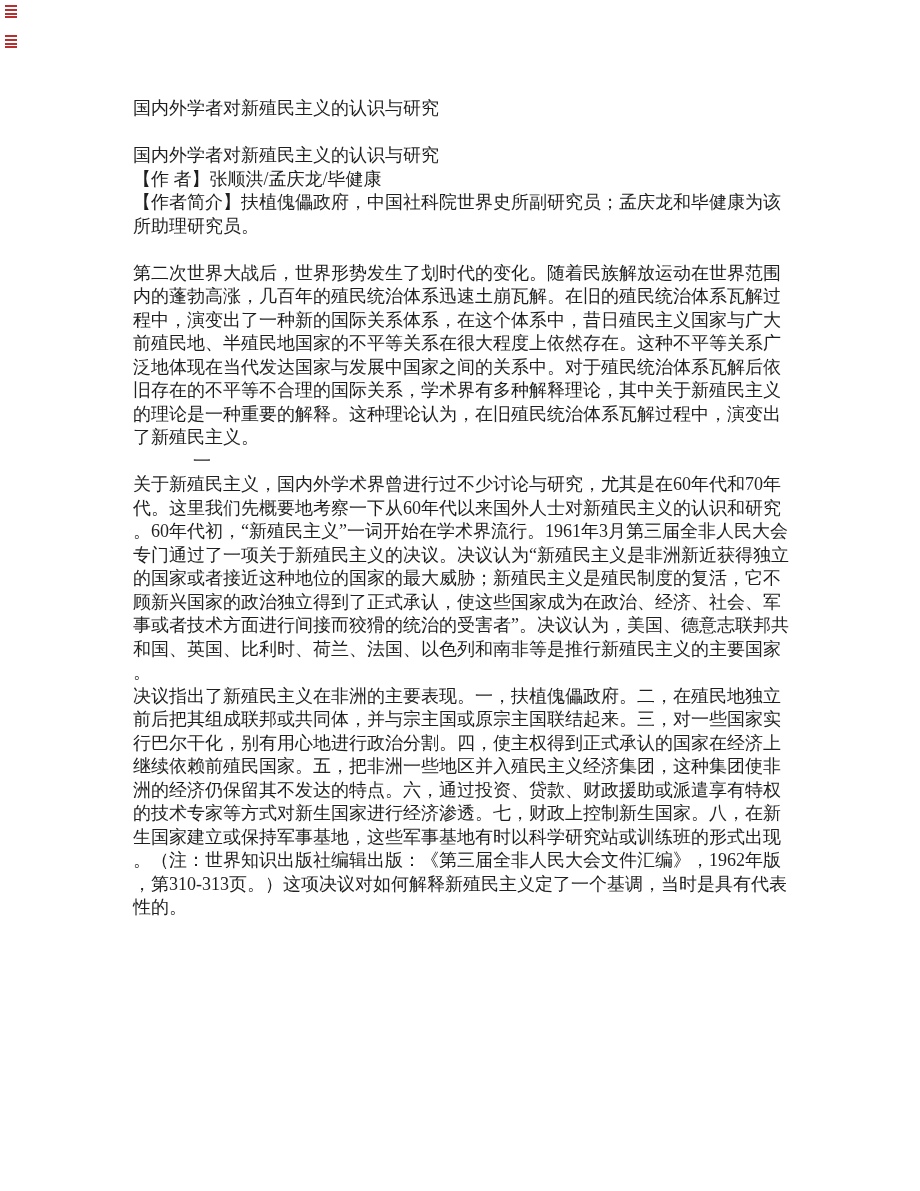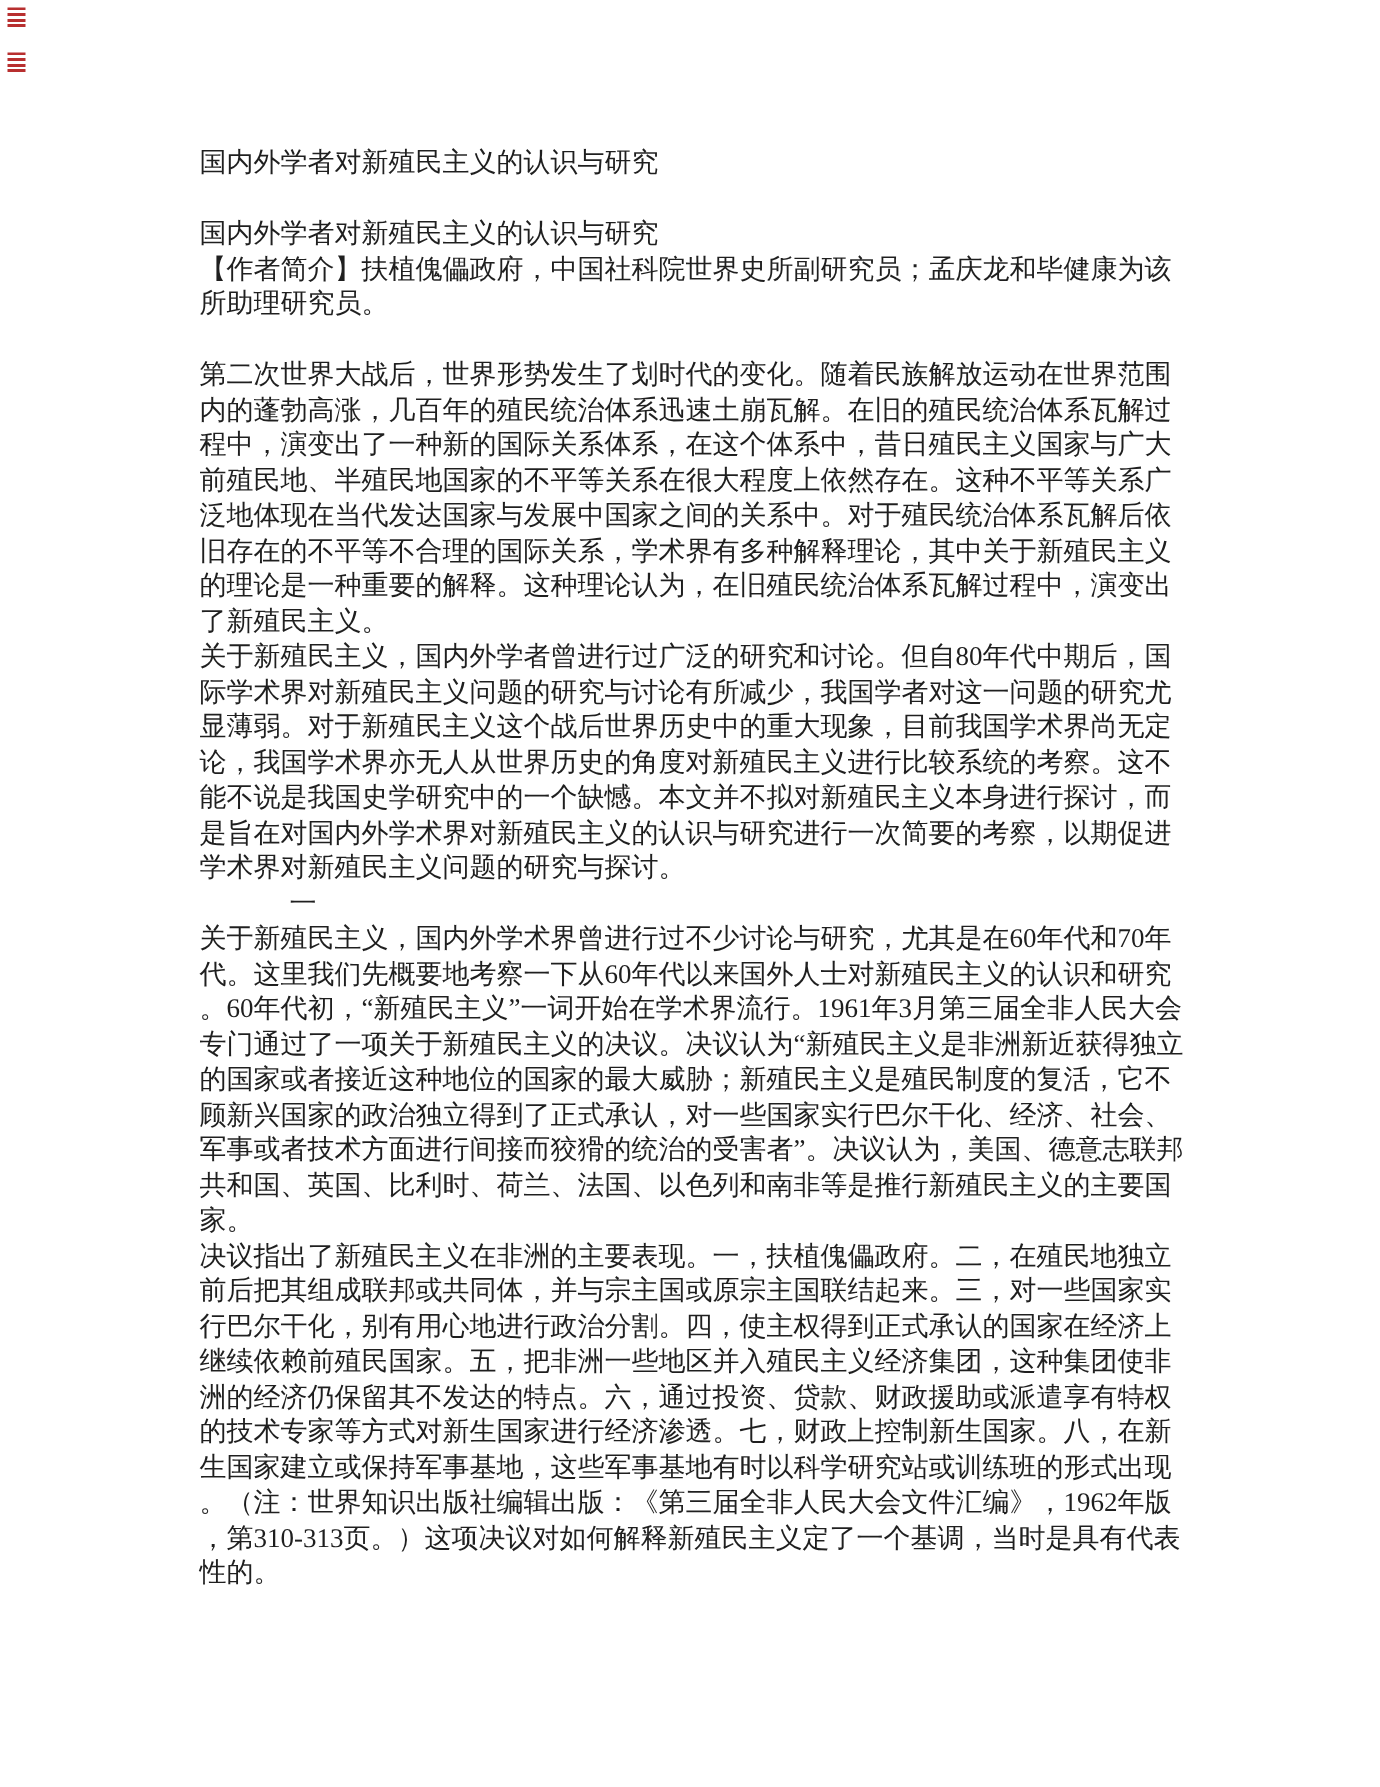--- a/index.html
+++ b/index.html
@@ -59,22 +59,22 @@
 
 <div class="page">
 
   <div class="red-mark mark1"></div>
   <div class="red-mark mark2"></div>
 
   <div class="doc">
     <p class="line">国内外学者对新殖民主义的认识与研究</p>
     <p class="line blank"></p>
     <p class="line">国内外学者对新殖民主义的认识与研究</p>
+    <p class="line">【作 者】张顺洪/孟庆龙/毕健康</p>
     <p class="line">【作者简介】扶植傀儡政府，中国社科院世界史所副研究员；孟庆龙和毕健康为该所助理研究员。</p>
     <p class="line blank"></p>
     <p class="line">第二次世界大战后，世界形势发生了划时代的变化。随着民族解放运动在世界范围内的蓬勃高涨，几百年的殖民统治体系迅速土崩瓦解。在旧的殖民统治体系瓦解过程中，演变出了一种新的国际关系体系，在这个体系中，昔日殖民主义国家与广大前殖民地、半殖民地国家的不平等关系在很大程度上依然存在。这种不平等关系广泛地体现在当代发达国家与发展中国家之间的关系中。对于殖民统治体系瓦解后依旧存在的不平等不合理的国际关系，学术界有多种解释理论，其中关于新殖民主义的理论是一种重要的解释。这种理论认为，在旧殖民统治体系瓦解过程中，演变出了新殖民主义。</p>
-    <p class="line">关于新殖民主义，国内外学者曾进行过广泛的研究和讨论。但自80年代中期后，国际学术界对新殖民主义问题的研究与讨论有所减少，我国学者对这一问题的研究尤显薄弱。对于新殖民主义这个战后世界历史中的重大现象，目前我国学术界尚无定论，我国学术界亦无人从世界历史的角度对新殖民主义进行比较系统的考察。这不能不说是我国史学研究中的一个缺憾。本文并不拟对新殖民主义本身进行探讨，而是旨在对国内外学术界对新殖民主义的认识与研究进行一次简要的考察，以期促进学术界对新殖民主义问题的研究与探讨。</p>
     <p class="line section-marker">一</p>
-    <p class="line">关于新殖民主义，国内外学术界曾进行过不少讨论与研究，尤其是在60年代和70年代。这里我们先概要地考察一下从60年代以来国外人士对新殖民主义的认识和研究。60年代初，“新殖民主义”一词开始在学术界流行。1961年3月第三届全非人民大会专门通过了一项关于新殖民主义的决议。决议认为“新殖民主义是非洲新近获得独立的国家或者接近这种地位的国家的最大威胁；新殖民主义是殖民制度的复活，它不顾新兴国家的政治独立得到了正式承认，对一些国家实行巴尔干化、经济、社会、军事或者技术方面进行间接而狡猾的统治的受害者”。决议认为，美国、德意志联邦共和国、英国、比利时、荷兰、法国、以色列和南非等是推行新殖民主义的主要国家。</p>
+    <p class="line">关于新殖民主义，国内外学术界曾进行过不少讨论与研究，尤其是在60年代和70年代。这里我们先概要地考察一下从60年代以来国外人士对新殖民主义的认识和研究。60年代初，“新殖民主义”一词开始在学术界流行。1961年3月第三届全非人民大会专门通过了一项关于新殖民主义的决议。决议认为“新殖民主义是非洲新近获得独立的国家或者接近这种地位的国家的最大威胁；新殖民主义是殖民制度的复活，它不顾新兴国家的政治独立得到了正式承认，使这些国家成为在政治、经济、社会、军事或者技术方面进行间接而狡猾的统治的受害者”。决议认为，美国、德意志联邦共和国、英国、比利时、荷兰、法国、以色列和南非等是推行新殖民主义的主要国家。</p>
     <p class="line">决议指出了新殖民主义在非洲的主要表现。一，扶植傀儡政府。二，在殖民地独立前后把其组成联邦或共同体，并与宗主国或原宗主国联结起来。三，对一些国家实行巴尔干化，别有用心地进行政治分割。四，使主权得到正式承认的国家在经济上继续依赖前殖民国家。五，把非洲一些地区并入殖民主义经济集团，这种集团使非洲的经济仍保留其不发达的特点。六，通过投资、贷款、财政援助或派遣享有特权的技术专家等方式对新生国家进行经济渗透。七，财政上控制新生国家。八，在新生国家建立或保持军事基地，这些军事基地有时以科学研究站或训练班的形式出现。（注：世界知识出版社编辑出版：《第三届全非人民大会文件汇编》，1962年版，第310-313页。）这项决议对如何解释新殖民主义定了一个基调，当时是具有代表性的。</p>
   </div>
 
 </div>
 
 </body></html>

